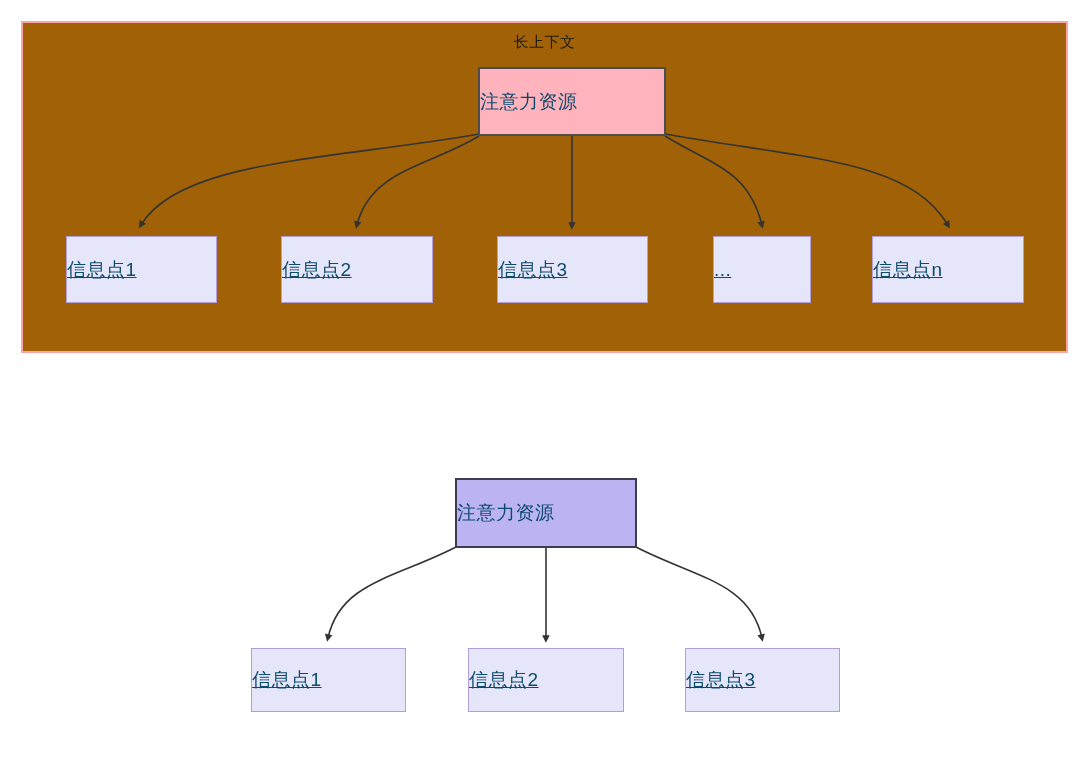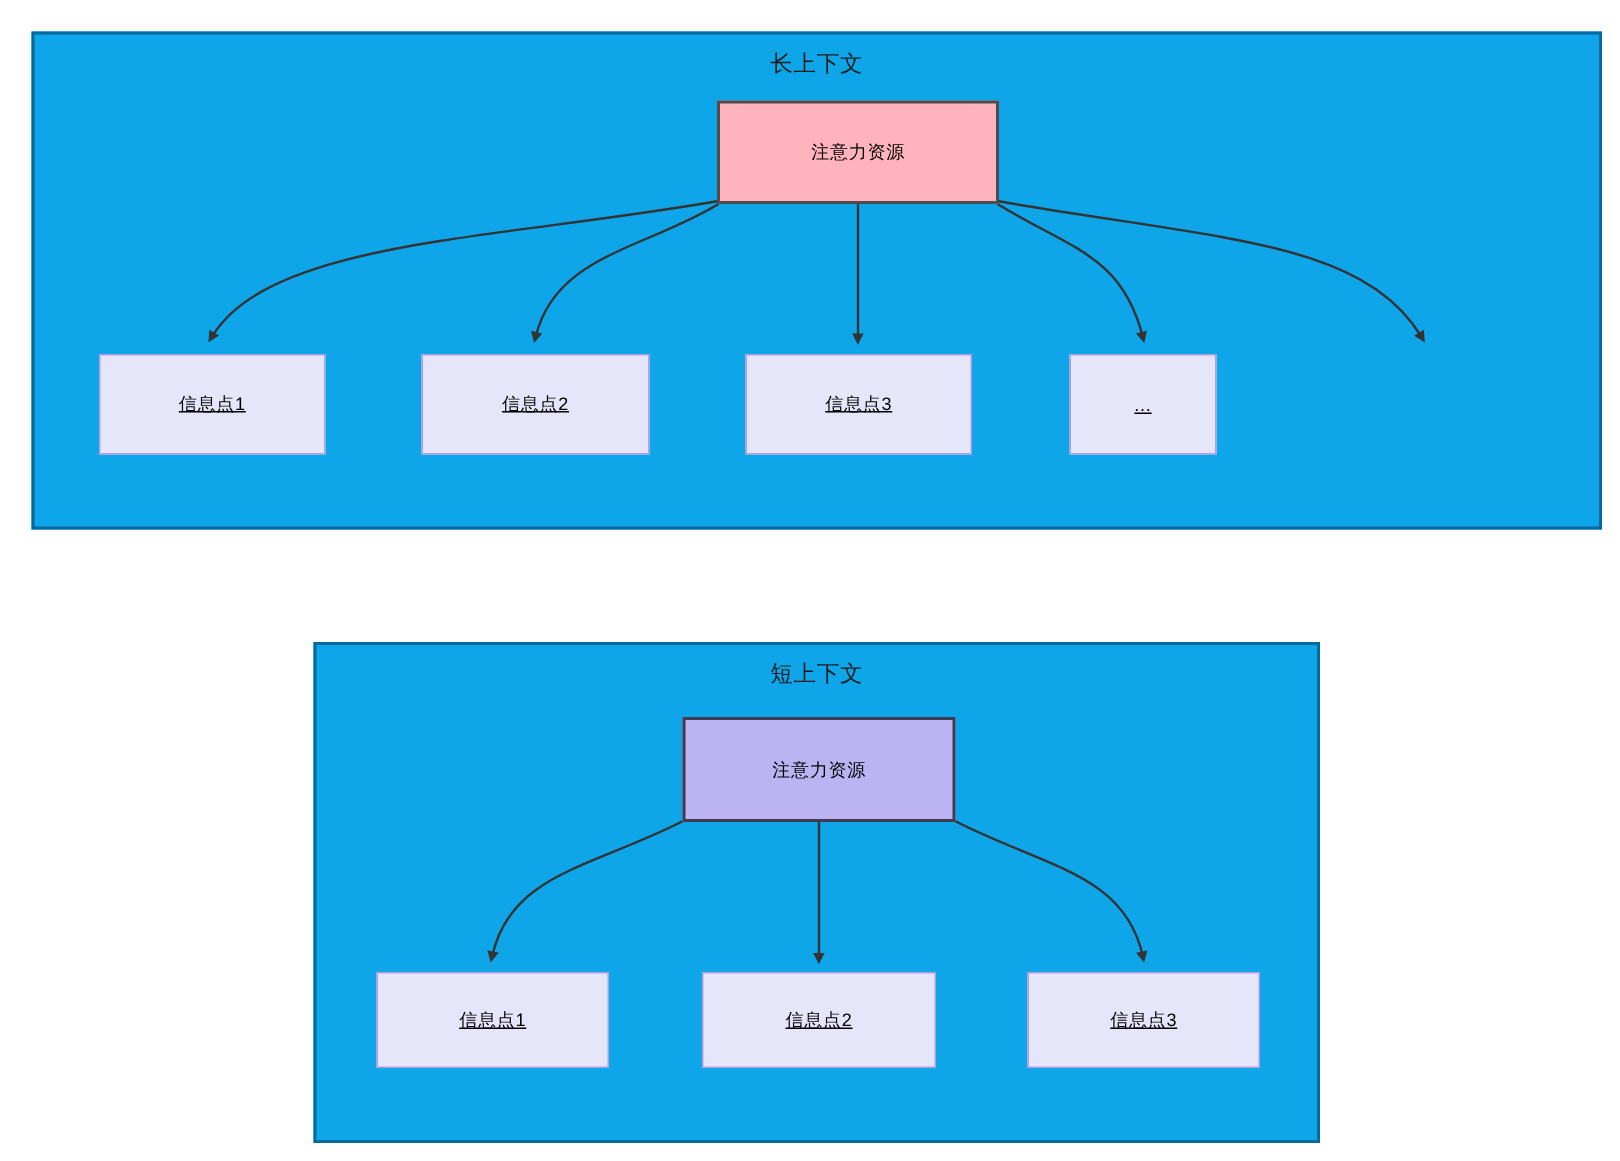--- a/index.html
+++ b/index.html
@@ -15,22 +15,22 @@
     overflow: hidden;
   }
   .canvas {
     position: absolute;
     left: 0; top: 0;
     width: 1080px;
     height: 774px;
   }
   .panel {
     position: absolute;
-    background: #0ea5e9;
-    border: 2px solid #0369a1;
+    background: #a16207;
+    border: 2px solid #fca5a5;
     box-sizing: border-box;
     text-decoration: underline;
   }
   #panel-long {
     left: 21px;
     top: 21px;
     width: 1047px;
     height: 332px;
   }
   #panel-short {
@@ -47,23 +47,22 @@
     color: #1a1a1a;
     top: 10px;
     left: 0;
     letter-spacing: 0.5px;
   }
   .node {
     position: absolute;
     box-sizing: border-box;
     display: flex;
     align-items: center;
-    justify-content: center;
-    font-size: 12px;
-    color: #000000;
+    font-size: 19px;
+    color: #0c4a6e;
     letter-spacing: 0.5px;
   }
   .node-attention-long {
     background: #FFB3BC;
     border: 2px solid #4d4d4d;
   }
   .node-attention-short {
     background: #BBB3F2;
     border: 2px solid #3d3d52;
   }
@@ -126,24 +125,24 @@
   </div>
 
   <div class="node node-info" style="left:497px; top:236px; width:151px; height:67px;">
     <span>信息点3</span>
   </div>
 
   <div class="node node-info" style="left:713px; top:236px; width:98px; height:67px;">
     <span>...</span>
   </div>
 
+  <div class="node node-info" style="left:872px; top:236px; width:152px; height:67px;">
+    <span>信息点n</span>
+  </div>
 
-  <div class="panel" id="panel-short">
-    <div class="panel-title">短上下文</div>
-  </div>
 
   <svg class="edges">
 
     <path class="edge-path" marker-end="url(#arrowhead)" d="M 456 547 C 396 578 340 582 328 638"></path>
 
     <path class="edge-path" marker-end="url(#arrowhead)" d="M 546 548 L 546 639"></path>
 
     <path class="edge-path" marker-end="url(#arrowhead)" d="M 636 547 C 696 578 750 582 762 638"></path>
   </svg>
 

